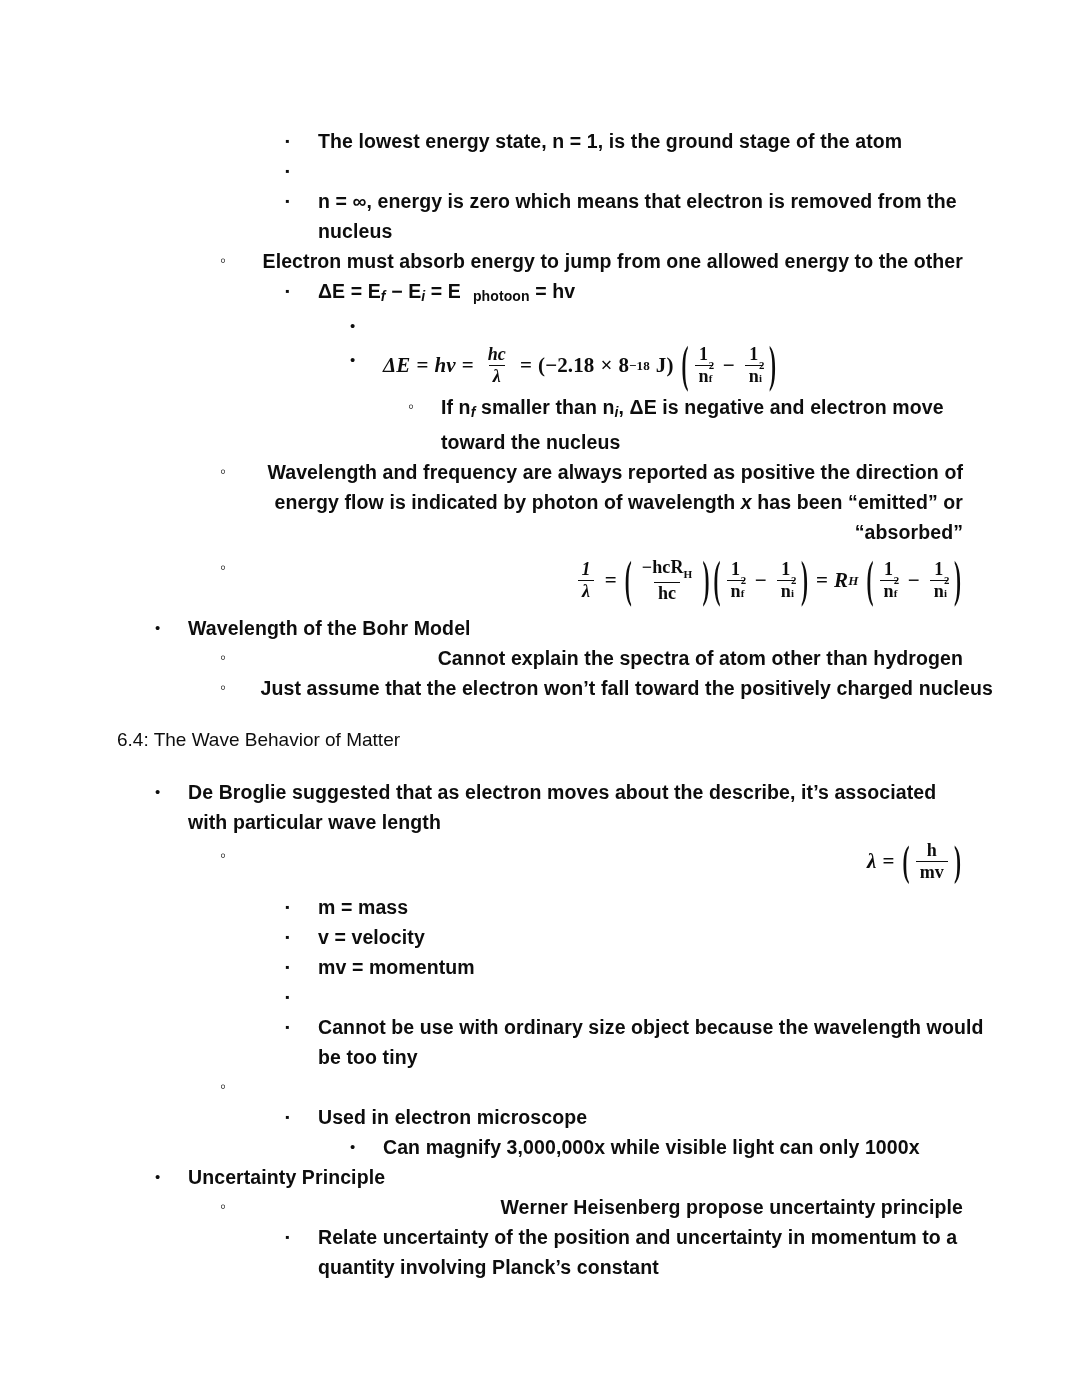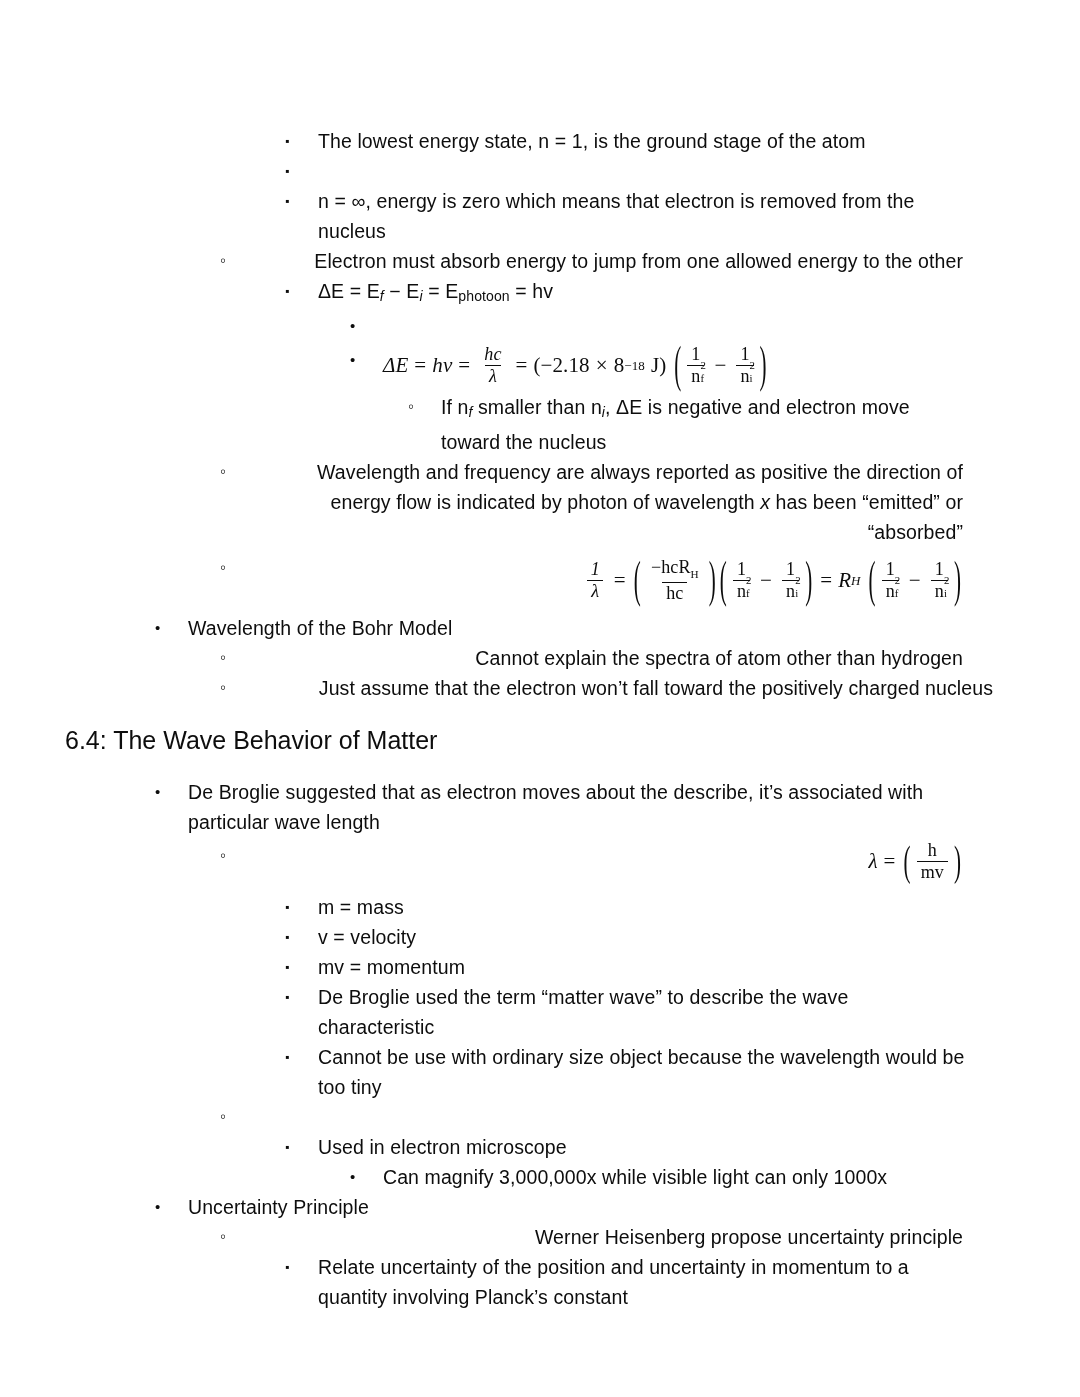--- a/index.html
+++ b/index.html
@@ -36,49 +36,50 @@
     font-size: 19.5px;
     line-height: 30px;
     user-select: none;
   }
   .marker.disc    { font-size: 15px; }
   .marker.circle  { font-size: 17px; }
   .marker.square  { font-size: 12px; }
   .marker.dot     { font-size: 15px; }
   .text {
     flex: 1 1 auto;
+    font-weight: bold;
   }
 
   
   .lv1 { margin-left: 155px; }
   .lv1 .marker { width: 33px; }
   .lv2 { margin-left: 220px; }
   .lv2 .marker { width: 33px; }
   .lv3 { margin-left: 285px; }
   .lv3 .marker { width: 33px; }
   .lv4 { margin-left: 350px; }
   .lv4 .marker { width: 33px; }
 
   
   .lv1 .text { max-width: 770px; }
   .lv2 .text { max-width: 710px; text-align: right; }
   .lv3 .text { max-width: 648px; }
   .lv4 .text { max-width: 585px; }
 
   .heading {
-    margin-left: 65px;
-    font-size: 25px;
+    margin-left: 117px;
+    font-size: 19px;
     line-height: 30px;
   }
 
   .spacer-sm { height: 10px; }
   .spacer-md { height: 22px; }
 
   sub { font-size: 0.72em; vertical-align: -0.22em; font-style: italic; }
-  sub.up { font-style: normal; }
+  sub.up { font-style: normal; margin-left: 12px; }
   .ital { font-style: italic; }
 
   
   .math {
     font-family: "Liberation Serif", serif;
     font-style: italic;
     font-size: 21px;
     line-height: 1;
     display: inline-flex;
     align-items: center;
@@ -322,21 +323,20 @@
   <div class="row lv3">
     <span class="marker square">▪</span>
     <span class="text">v = velocity</span>
   </div>
   <div class="row lv3">
     <span class="marker square">▪</span>
     <span class="text">mv = momentum</span>
   </div>
   <div class="row lv3">
     <span class="marker square">▪</span>
-    <span class="text" style="max-width:560px">De Broglie used the term “matter wave” to describe the wave characteristic</span>
   </div>
   <div class="row lv3">
     <span class="marker square">▪</span>
     <span class="text" style="max-width:668px">Cannot be use with ordinary size object because the wavelength would be too tiny</span>
   </div>
 
   <div class="row lv2">
     <span class="marker circle">◦</span>
   </div>
 

